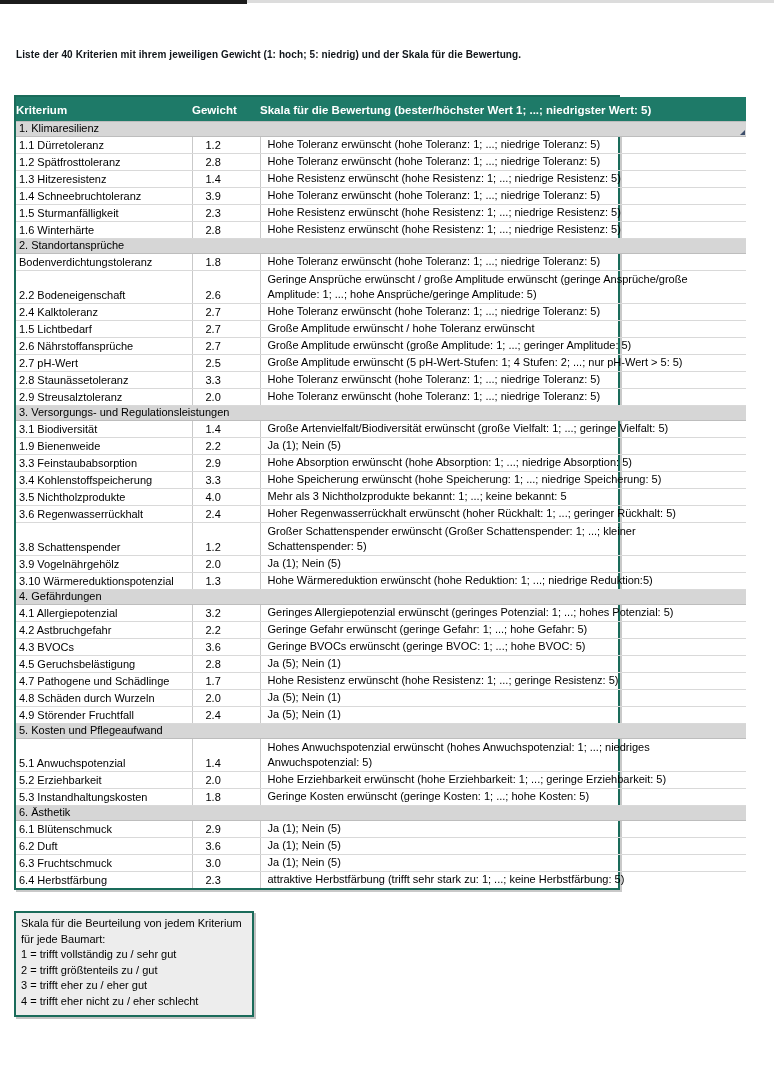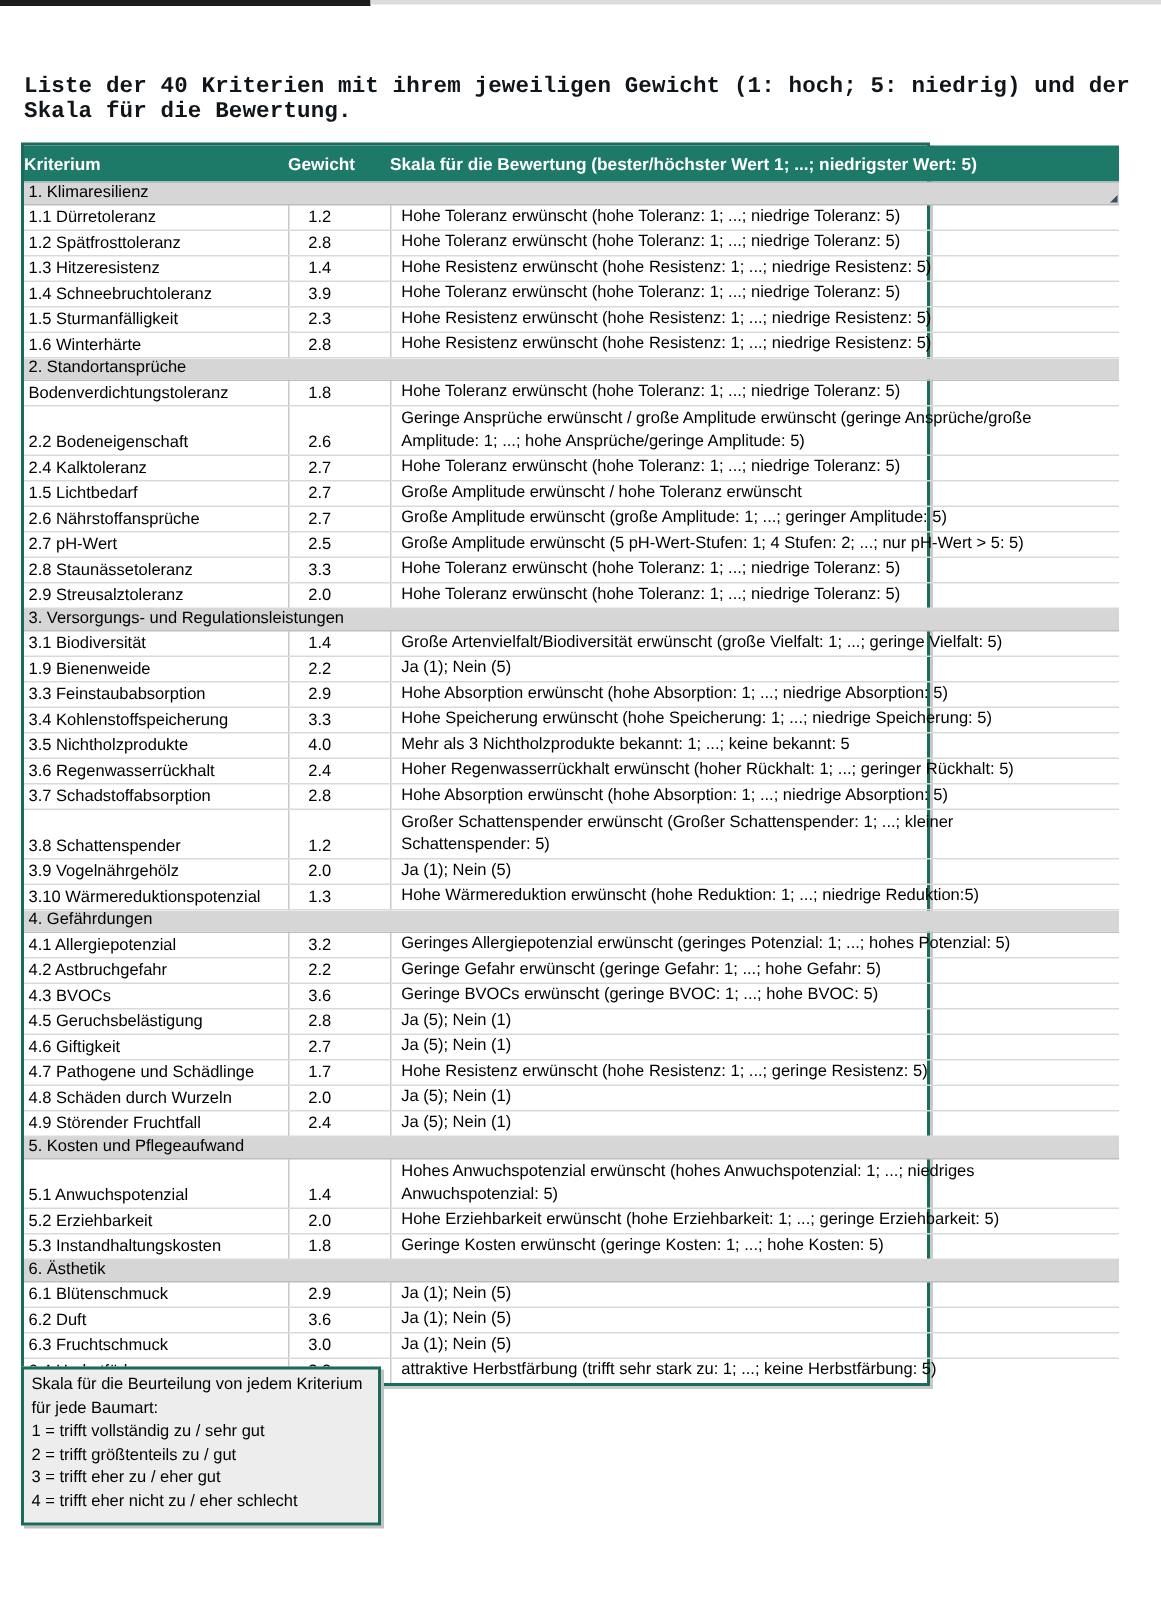--- a/index.html
+++ b/index.html
@@ -16,21 +16,21 @@
     width:774px;height:1071px;
     background:#ffffff;
     font-family:"Liberation Sans",sans-serif;
     color:#000;
     overflow:hidden;
   }
   .topbar-dark{position:absolute;left:0;top:0;width:247px;height:4px;background:#1c1c1c;}
   .topbar-light{position:absolute;left:247px;top:0;width:527px;height:3px;background:#dcdcdc;}
   .page-title{
     position:absolute;left:16px;top:49px;width:750px;
-    font-size:15px;font-weight:bold;color:#10151a;letter-spacing:0.1px;font-family:Liberation Mono, monospace;
+    font-size:10px;font-weight:bold;color:#10151a;letter-spacing:0.1px;
   }
   .table-wrap{
     position:absolute;left:14px;top:95px;width:606px;
     border:2px solid var(--teal-border);
     box-shadow:2px 2px 0 #c9c9c9;
     background:#fff;
   }
   table.criteria{
     width:100%;border-collapse:collapse;table-layout:fixed;
     font-size:11px;line-height:13px;color:#000;
@@ -207,25 +207,20 @@
           <tr class="data-row">
             <td class="name">3.5 Nichtholzprodukte</td>
             <td class="weight">4.0</td>
             <td class="scale">Mehr als 3 Nichtholzprodukte bekannt: 1; ...; keine bekannt: 5</td>
           </tr>
           <tr class="data-row">
             <td class="name">3.6 Regenwasserrückhalt</td>
             <td class="weight">2.4</td>
             <td class="scale">Hoher Regenwasserrückhalt erwünscht (hoher Rückhalt: 1; ...; geringer Rückhalt: 5)</td>
           </tr>
-          <tr class="data-row">
-            <td class="name">3.7 Schadstoffabsorption</td>
-            <td class="weight">2.8</td>
-            <td class="scale">Hohe Absorption erwünscht (hohe Absorption: 1; ...; niedrige Absorption: 5)</td>
-          </tr>
           <tr class="data-row tall">
             <td class="name">3.8 Schattenspender</td>
             <td class="weight">1.2</td>
             <td class="scale">Großer Schattenspender erwünscht (Großer Schattenspender: 1; ...; kleiner
 Schattenspender: 5)</td>
           </tr>
           <tr class="data-row">
             <td class="name">3.9 Vogelnährgehölz</td>
             <td class="weight">2.0</td>
             <td class="scale">Ja (1); Nein (5)</td>
@@ -249,25 +244,20 @@
             <td class="scale">Geringe Gefahr erwünscht (geringe Gefahr: 1; ...; hohe Gefahr: 5)</td>
           </tr>
           <tr class="data-row">
             <td class="name">4.3 BVOCs</td>
             <td class="weight">3.6</td>
             <td class="scale">Geringe BVOCs erwünscht (geringe BVOC: 1; ...; hohe BVOC: 5)</td>
           </tr>
           <tr class="data-row">
             <td class="name">4.5 Geruchsbelästigung</td>
             <td class="weight">2.8</td>
-            <td class="scale">Ja (5); Nein (1)</td>
-          </tr>
-          <tr class="data-row">
-            <td class="name">4.6 Giftigkeit</td>
-            <td class="weight">2.7</td>
             <td class="scale">Ja (5); Nein (1)</td>
           </tr>
           <tr class="data-row">
             <td class="name">4.7 Pathogene und Schädlinge</td>
             <td class="weight">1.7</td>
             <td class="scale">Hohe Resistenz erwünscht (hohe Resistenz: 1; ...; geringe Resistenz: 5)</td>
           </tr>
           <tr class="data-row">
             <td class="name">4.8 Schäden durch Wurzeln</td>
             <td class="weight">2.0</td>

